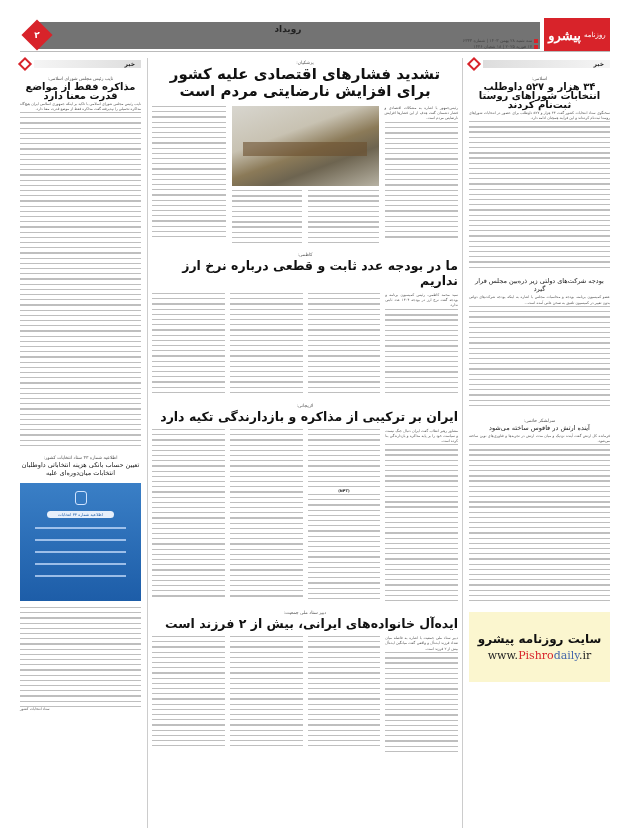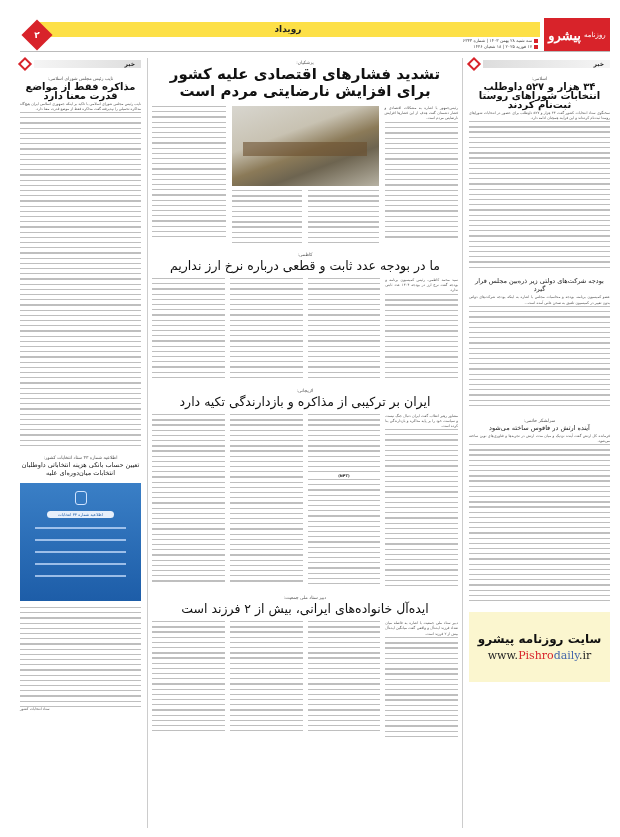--- a/index.html
+++ b/index.html
@@ -3,21 +3,21 @@
 <meta charset="utf-8">
 <style>
   * { box-sizing: border-box; margin: 0; padding: 0; }
   body { width: 620px; height: 837px; background: #ffffff; font-family: "DejaVu Sans", sans-serif; color: #222; overflow: hidden; position: relative; direction: rtl; }
   .page { position: absolute; left: 20px; top: 18px; width: 590px; height: 810px; }
 
   
   .masthead { position: absolute; top: 0; left: 0; right: 0; height: 34px; }
   .logo { position: absolute; right: 0; top: 0; width: 66px; height: 34px; background: #d8232a; color: #fff; display: flex; align-items: center; justify-content: center; font-family: "DejaVu Serif", serif; font-size: 13px; font-weight: bold; }
   .logo .small { font-size: 7px; margin-left: 3px; font-weight: normal; }
-  .section-band { position: absolute; right: 70px; left: 16px; top: 4px; height: 15px; background: #fde047; }
+  .section-band { position: absolute; right: 70px; left: 16px; top: 4px; height: 27px; background: #737373; }
   .section-title { position: absolute; left: 0; right: 0; top: 0; text-align: center; font-size: 9px; font-weight: bold; line-height: 14px; color: #222; }
   .dateline { position: absolute; right: 72px; top: 20px; font-size: 4.3px; color: #444; line-height: 6px; }
   .dateline div { display: flex; align-items: center; gap: 2px; }
   .dateline .sq { width: 4px; height: 4px; background: #d8232a; display: inline-block; }
   .page-num { position: absolute; left: 6px; top: 6px; width: 22px; height: 22px; background: #d8232a; transform: rotate(45deg); }
   .page-num span { position: absolute; inset: 0; transform: rotate(-45deg); color: #fff; font-size: 9px; font-weight: bold; display: flex; align-items: center; justify-content: center; }
   .rule { position: absolute; top: 33px; left: 0; right: 0; height: 1px; background: #bbb; }
 
   
   .col-right { position: absolute; right: 0; top: 40px; width: 148px; bottom: 0; border-left: 1px solid #ccc; padding-left: 6px; }
@@ -27,21 +27,21 @@
   .khabar { display: flex; align-items: center; height: 12px; margin-bottom: 6px; }
   .khabar .diamond { width: 10px; height: 10px; border: 2px solid #d8232a; transform: rotate(45deg); flex: 0 0 auto; background: #fff; }
   .khabar .bar { flex: 1; height: 8px; background: linear-gradient(to left, #ddd, #f5f5f5); margin-right: 4px; font-size: 6px; font-weight: bold; line-height: 8px; padding-right: 6px; }
   .col-right .khabar { flex-direction: row-reverse; }
   .col-right .khabar .bar { margin-right: 0; margin-left: 4px; background: linear-gradient(to right, #ddd, #f5f5f5); }
 
   .kicker { font-size: 4.5px; text-align: center; color: #555; margin: 2px 0 1px; }
   .hl-small { font-size: 10px; font-weight: bold; text-align: center; line-height: 9px; color: #111; margin-bottom: 2px; }
   .hl-mid { font-size: 6.5px; text-align: center; line-height: 8px; color: #222; margin-bottom: 2px; }
   .hl-big { font-size: 15px; font-weight: bold; text-align: center; line-height: 17px; color: #111; }
-  .hl-med { font-size: 12.5px; font-weight: normal; text-align: center; line-height: 15px; color: #111; }
+  .hl-med { font-size: 12.5px; font-weight: bold; text-align: right; line-height: 15px; color: #111; }
 
   .body-text { font-size: 3.6px; line-height: 5.2px; color: #555; text-align: justify; }
   .fill { background: repeating-linear-gradient(to bottom, #8a8a8a 0 1.3px, transparent 1.3px 5.2px); opacity: .55; }
 
   .cols3 { display: flex; gap: 6px; }
   .cols3 > div { flex: 1; }
   .cols4 { display: flex; gap: 5px; }
   .cols4 > div { flex: 1; }
 
   .photo { background: linear-gradient(160deg, #d8d6cf 0%, #c8c2b2 35%, #8b7a58 55%, #6d6450 70%, #b7b2a3 100%); position: relative; }

